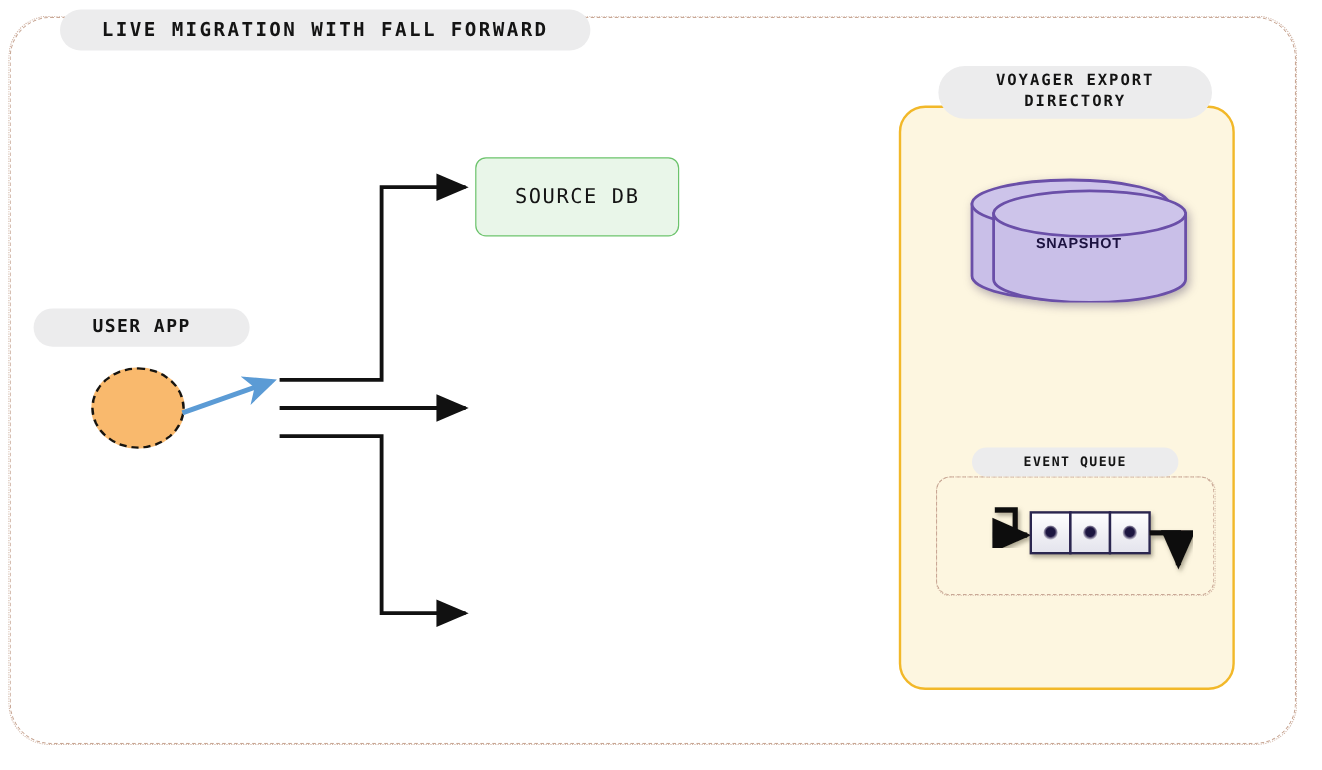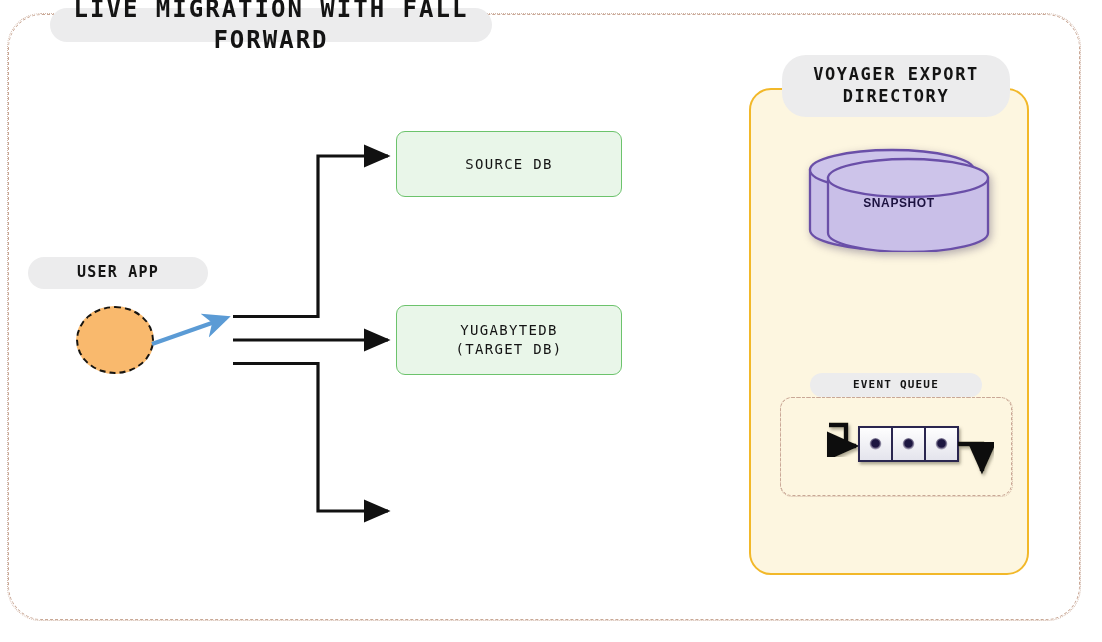--- a/index.html
+++ b/index.html
@@ -48,27 +48,27 @@
     white-space: pre-line;
     z-index: 6;
     line-height: 1.28;
     display: flex;
     align-items: center;
     justify-content: center;
   }
   #title-pill {
     left: 50px; top: 8px;
     width: 442px; height: 34px;
-    font-size: 24px;
+    font-size: 16px;
     letter-spacing: 2px;
   }
   #voyager-pill {
     left: 782px; top: 55px;
-    width: 228px; height: 62px;
-    font-size: 17px;
+    width: 228px; height: 44px;
+    font-size: 13px;
     letter-spacing: 1.6px;
     border-radius: 24px;
   }
   #userapp-pill {
     left: 28px; top: 257px;
     width: 180px; height: 32px;
     font-size: 15px;
   }
   #eventqueue-pill {
     left: 810px; top: 373px;
@@ -143,31 +143,31 @@
     box-sizing: border-box;
     background: #f9b96d;
     border: 2.4px dashed #17140f;
     border-radius: 50%;
   }
 
   
   .db-box {
     position: absolute;
     left: 396px;
-    width: 226px;
+    width: 170px;
     box-sizing: border-box;
     background: #e9f6e9;
     border: 1.8px solid #6cc36c;
     border-radius: 9px;
     display: flex;
     align-items: center;
     justify-content: center;
     text-align: center;
     white-space: pre-line;
-    font-size: 14px;
+    font-size: 17px;
     color: #141414;
     letter-spacing: 1.3px;
     line-height: 1.35;
     z-index: 4;
   }
   #db-source   { top: 131px; height: 66px; }
   #db-target   { top: 305px; height: 70px; }
   #db-replica  { top: 477px; height: 68px; }
 
   
@@ -214,22 +214,20 @@
       <path d="M233,340 H388" fill="none" stroke="#111111" stroke-width="3.2" marker-end="url(#ah)"></path>
     </g>
 
     <g>
       <path d="M233,363.5 H318 V511 H388" fill="none" stroke="#111111" stroke-width="3.2" stroke-linejoin="miter" marker-end="url(#ah)"></path>
     </g>
   </svg>
 
   <div class="db-box" id="db-source">SOURCE DB</div>
 
-  <div class="db-box" id="db-target">YUGABYTEDB
-(TARGET DB)</div>
 
 
   <div id="voyager-panel"></div>
 
   <div class="pill" id="voyager-pill">VOYAGER EXPORT
 DIRECTORY</div>
 
   <div id="snapshot-wrap">
     <svg viewBox="0 0 186 104" width="186" height="104">
 

